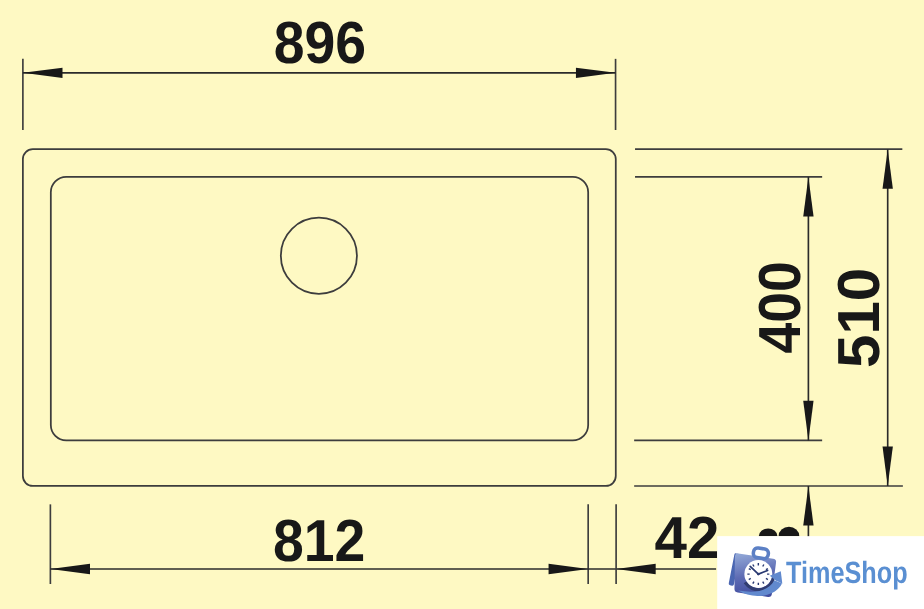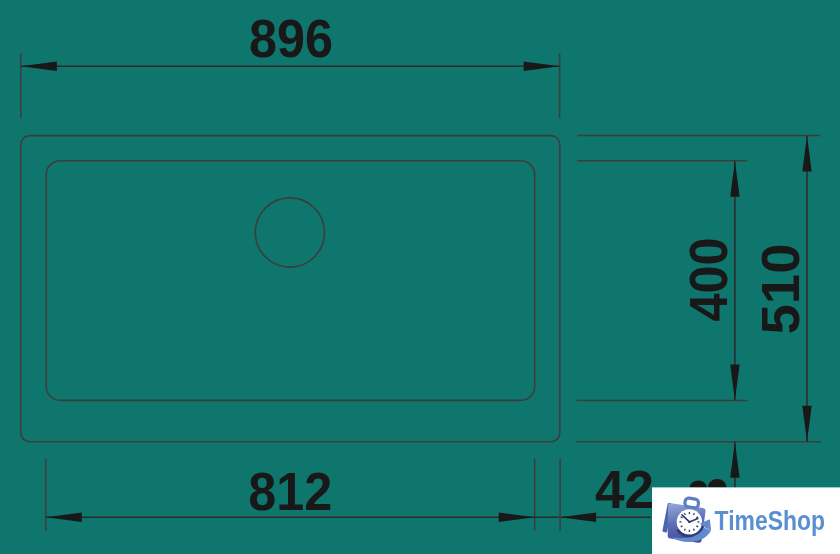--- a/index.html
+++ b/index.html
@@ -1,16 +1,16 @@
 <!DOCTYPE html>
 <html><head>
 <meta charset="utf-8">
 <style>
 html,body{margin:0;padding:0;background:#ffffff;}
-#page{position:relative;width:840px;height:554px;background:#0f766e;overflow:hidden;}
+#page{position:relative;width:840px;height:554px;background:#fef9c3;overflow:hidden;}
 svg{display:block;}
 text{font-family:"Liberation Sans",sans-serif;}
 </style>
 </head>
 <body>
 <div id="page">
 <svg width="840" height="554" viewBox="0 0 840 554">
 <defs>
 <linearGradient id="bagGrad" x1="0" y1="0" x2="0.18" y2="1">
 <stop offset="0" stop-color="#94abd9"></stop>

